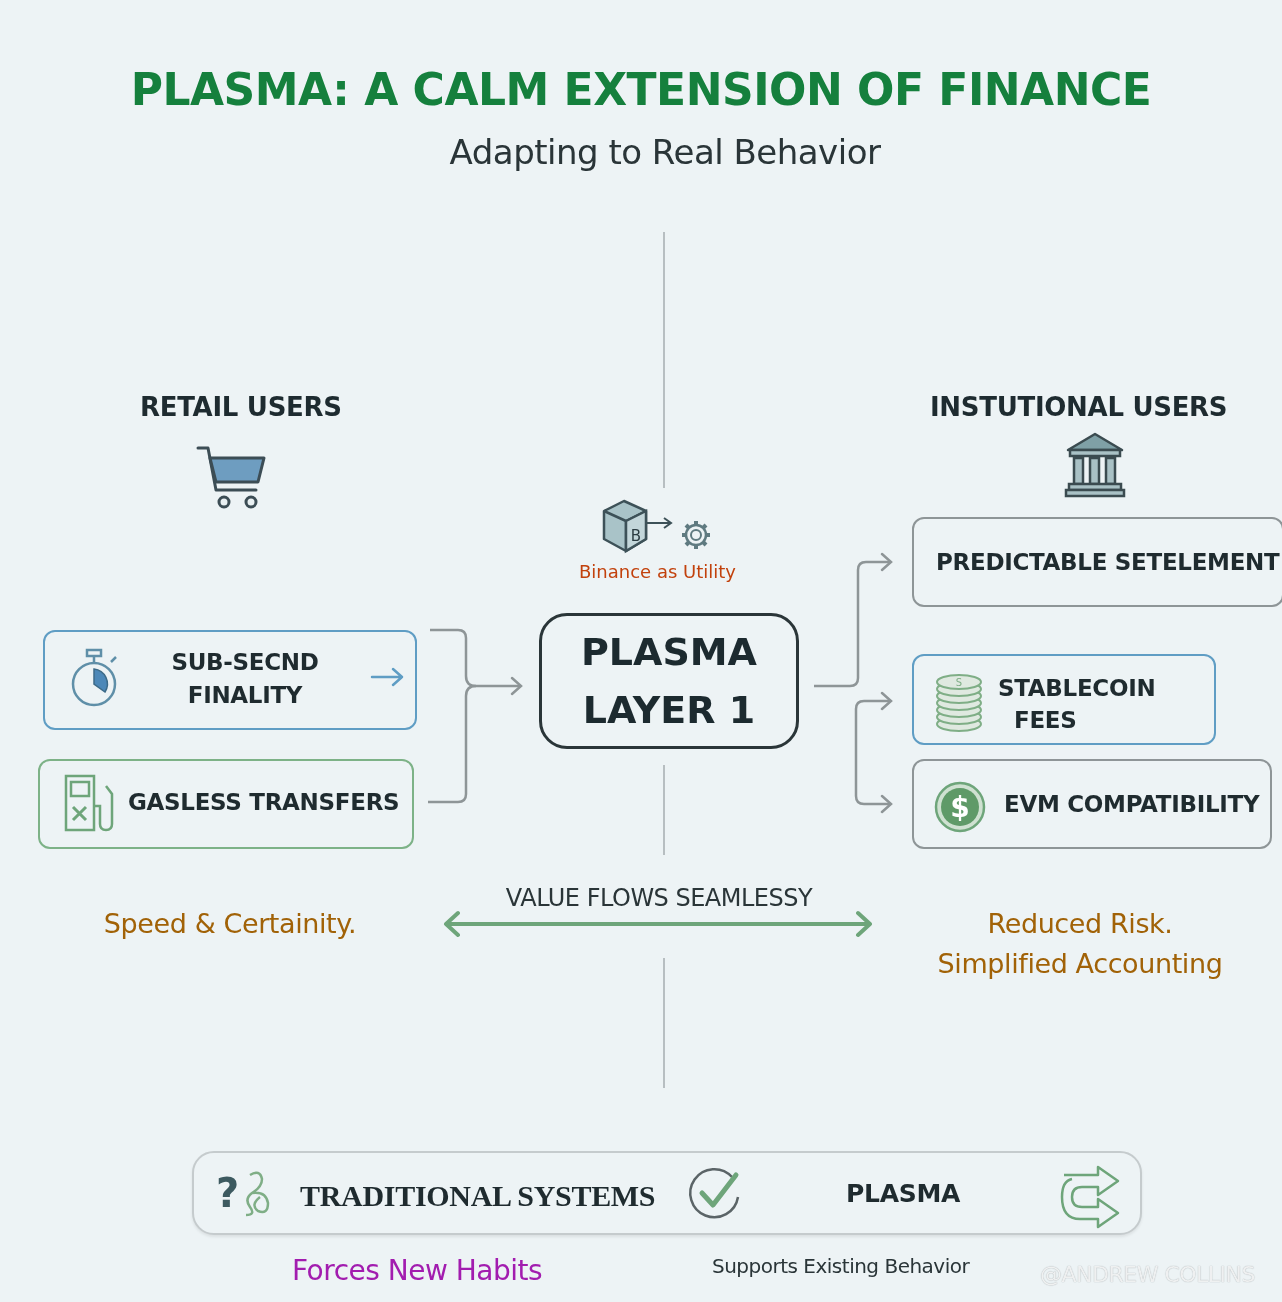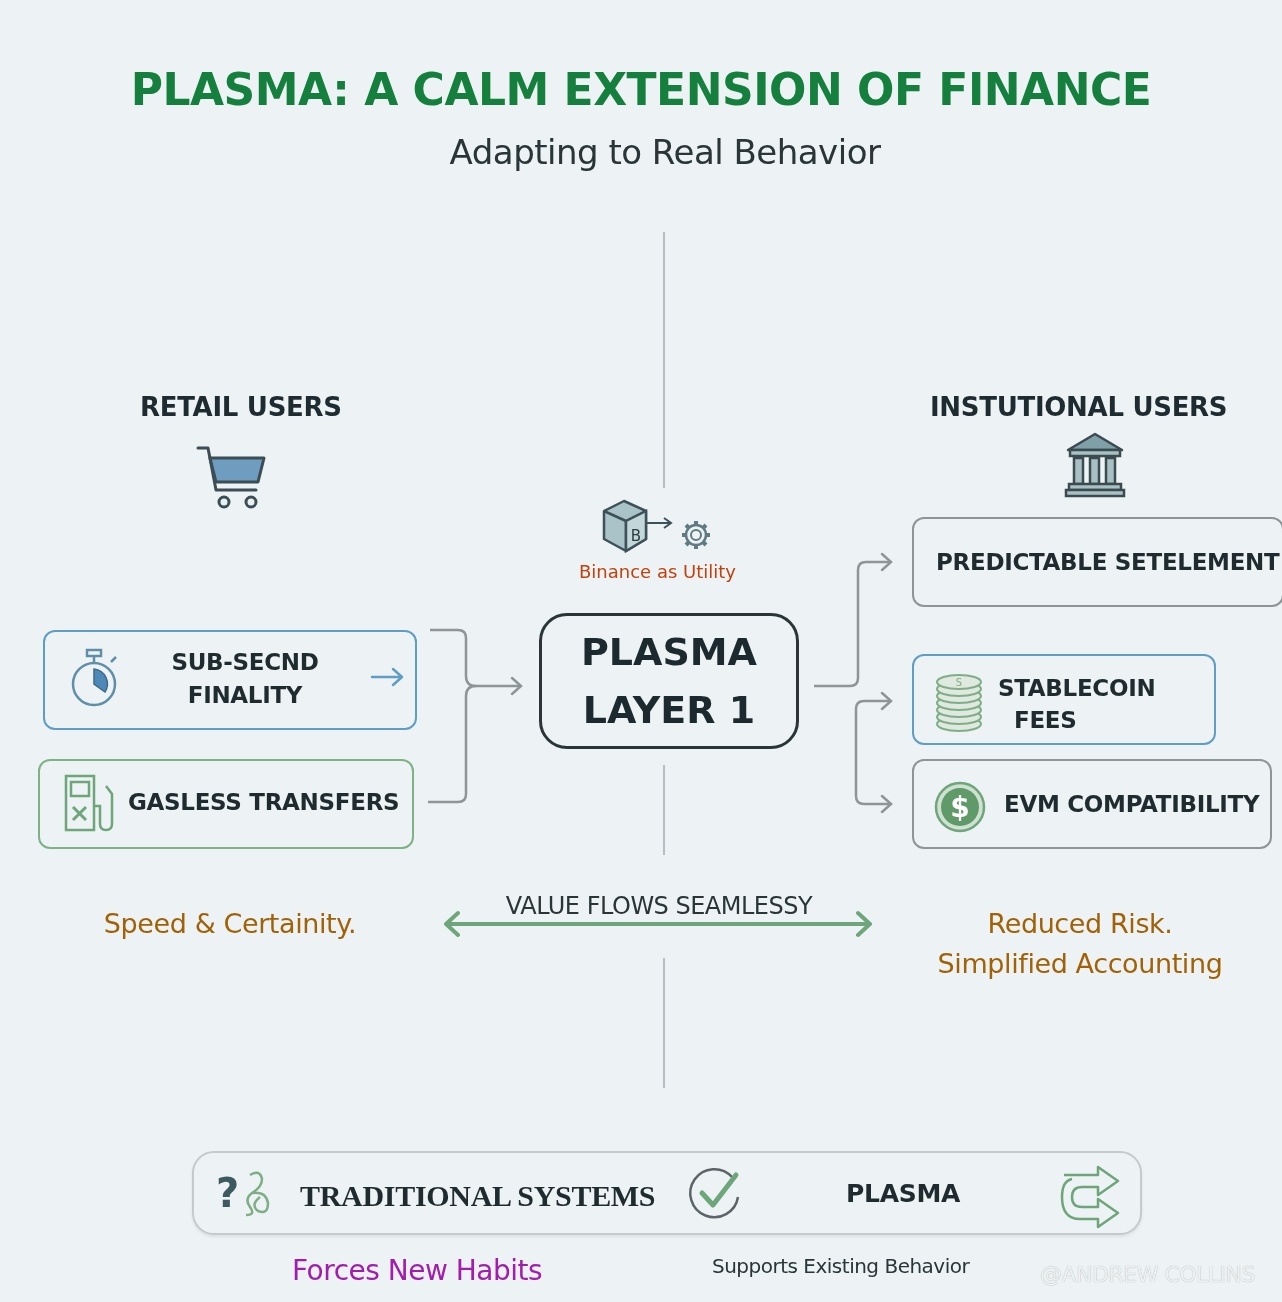--- a/index.html
+++ b/index.html
@@ -115,21 +115,21 @@
 </div>
 <div class="abs" style="left:555px; width:205px; text-align:center; top:561px; font-size:18px; color:#c2410c;">Binance as Utility</div>
 
 <div class="box" style="left:539px; top:613px; width:260px; height:136px; border:3px solid #2a3538; border-radius:28px; justify-content:center;">
   <div style="text-align:center; font-size:38px; font-weight:bold; line-height:58px; color:#1c2a2f;">
     <div>PLASMA</div>
     <div>LAYER 1</div>
   </div>
 </div>
 
-<div class="abs" style="left:460px; width:398px; text-align:center; top:884px; font-size:24px; color:#2a3538; letter-spacing:-0.5px;margin-top:8px;">VALUE FLOWS SEAMLESSY</div>
+<div class="abs" style="left:460px; width:398px; text-align:center; top:884px; font-size:24px; color:#2a3538; letter-spacing:-0.5px;">VALUE FLOWS SEAMLESSY</div>
 <svg class="abs" style="left:440px; top:910px;" width="436" height="30" viewBox="0 0 436 30">
   <line x1="8" y1="14" x2="428" y2="14" stroke="#6ea57a" stroke-width="4"></line>
   <path d="M18 3 L6 14 L18 25 M418 3 L430 14 L418 25" fill="none" stroke="#6ea57a" stroke-width="4" stroke-linecap="round" stroke-linejoin="round"></path>
 </svg>
 
 <div class="abs section-head" style="left:930px; top:392px;">INSTUTIONAL USERS</div>
 <div class="abs" style="left:1064px; top:432px;">
   <svg width="62" height="66" viewBox="0 0 62 66">
     <path d="M31 2 L58 18 H4 Z" fill="#7fa0a6" stroke="#3b4b50" stroke-width="2.5" stroke-linejoin="round"></path>
     <rect x="6" y="18" width="50" height="6" fill="#a9c1c5" stroke="#3b4b50" stroke-width="2.5"></rect>

